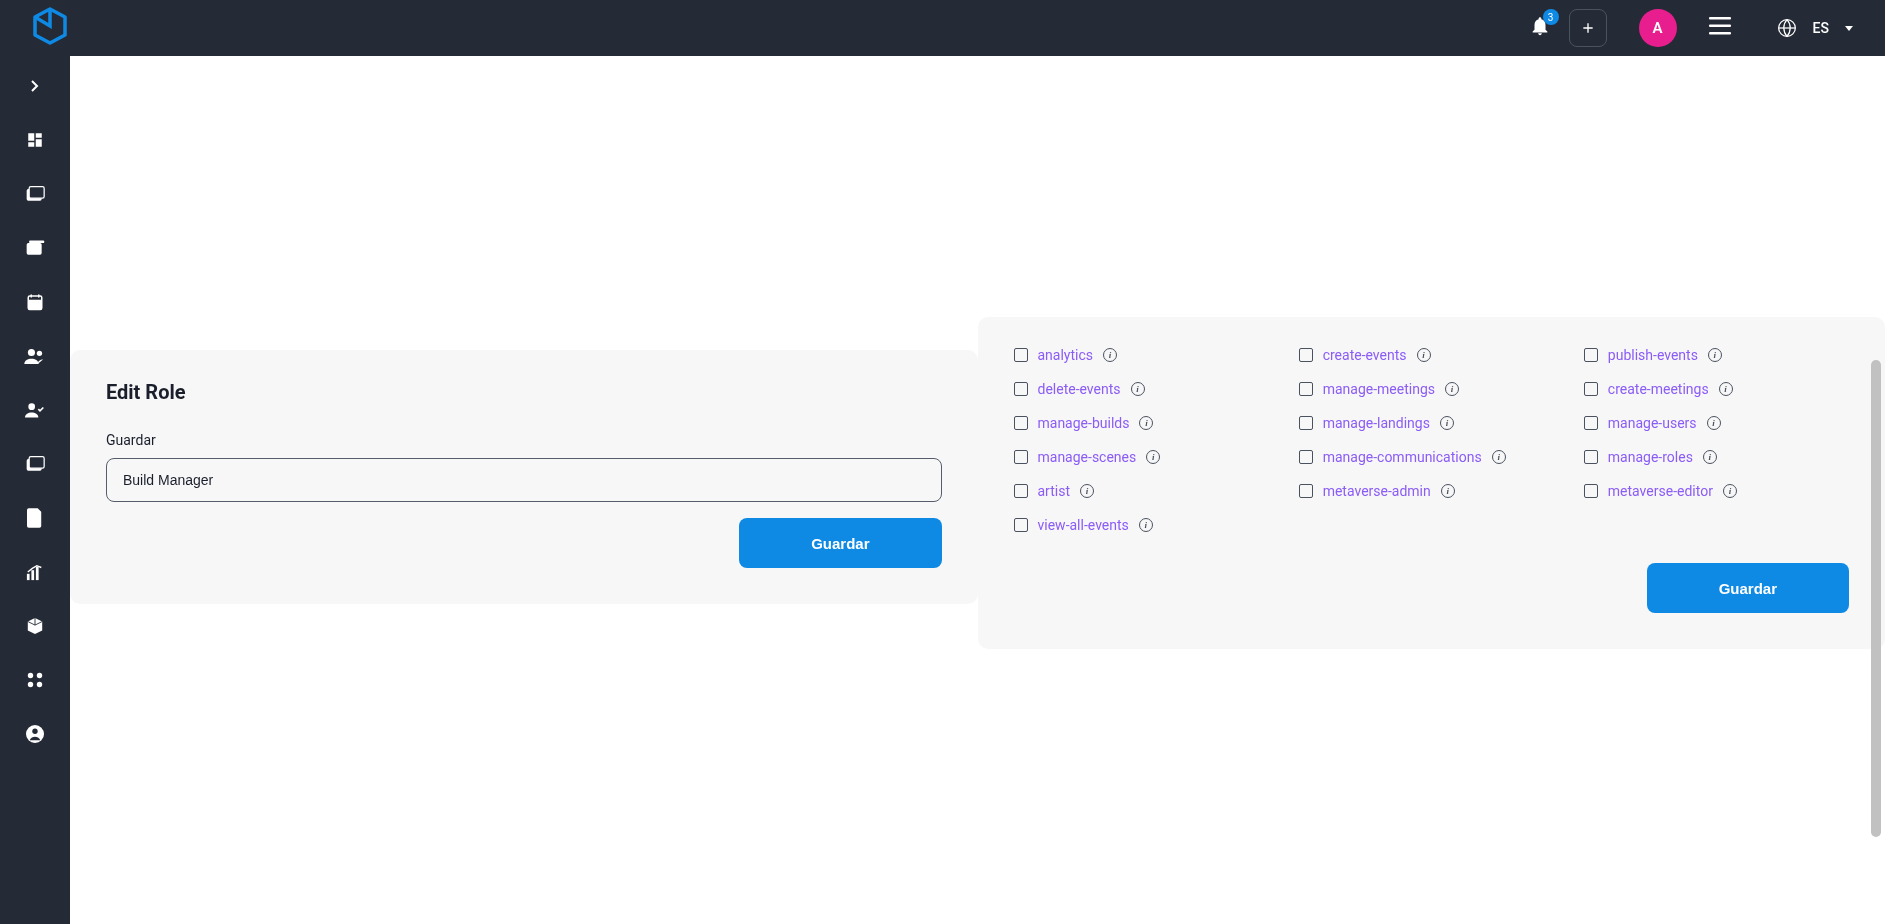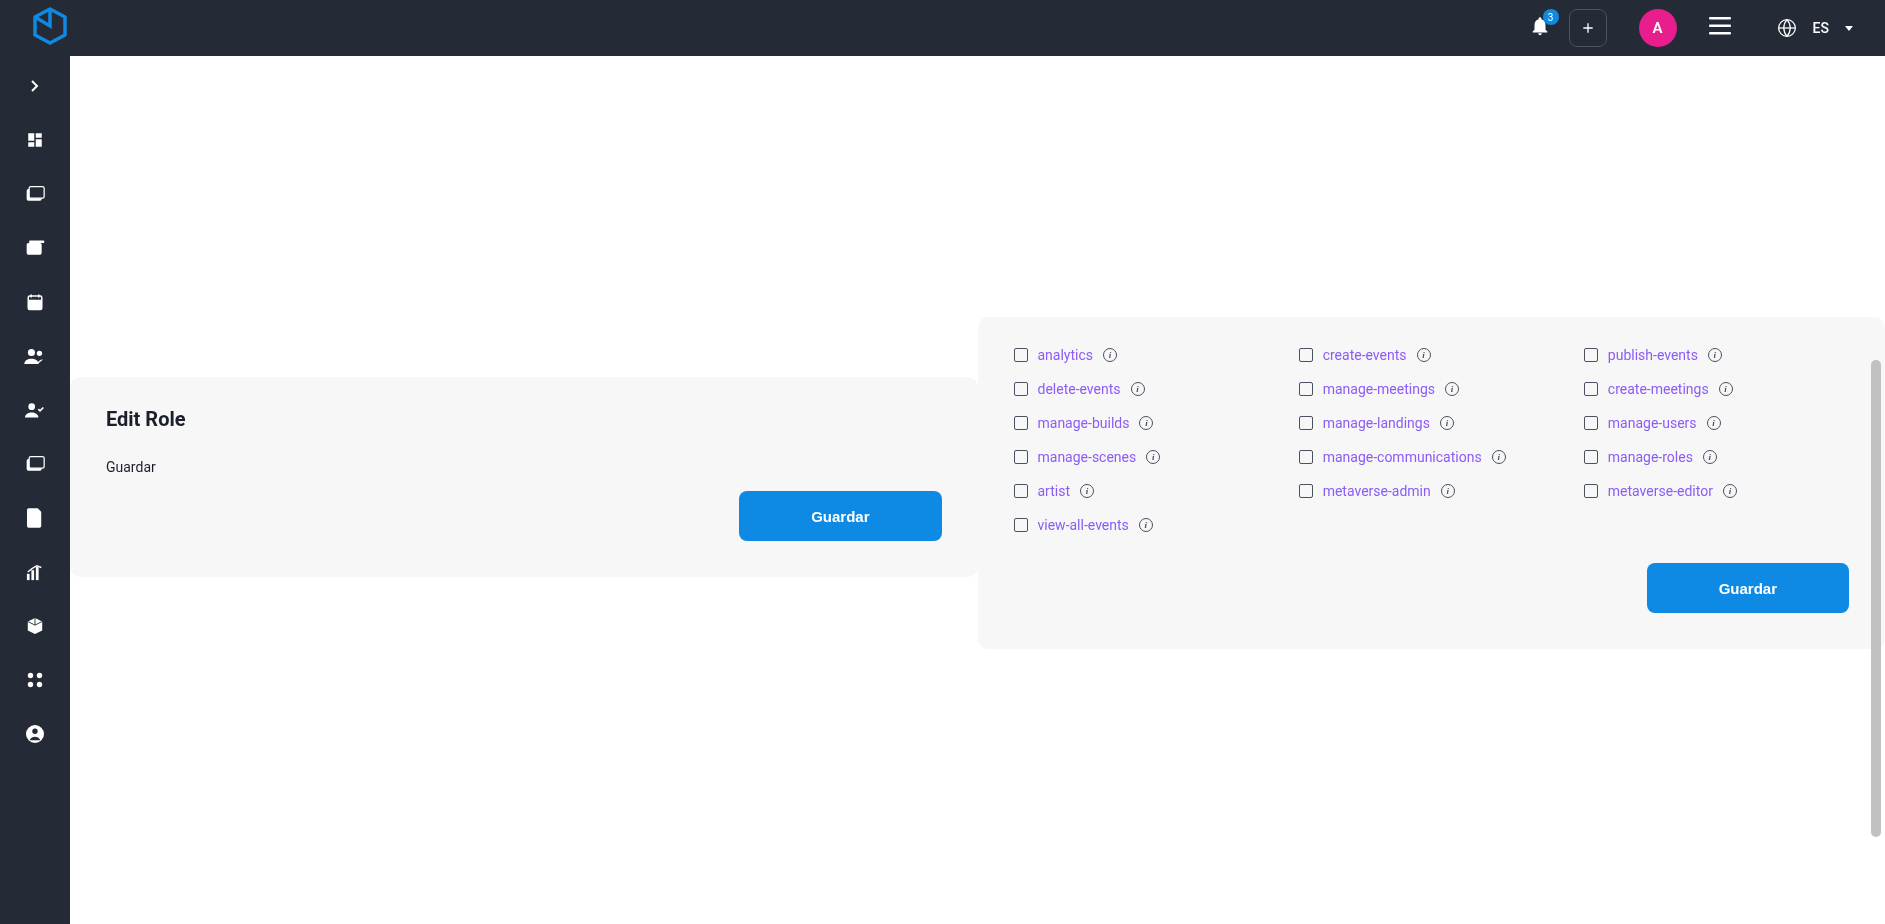--- a/index.html
+++ b/index.html
@@ -185,20 +185,21 @@
           <path d="M4 17c1-3 4-4 6-4s5 1 6 4" fill="#252b36"></path>
         </svg>
     </div>
   </div>
 
   <div class="content">
 
     <div class="card">
       <h2 class="card-title">Edit Role</h2>
       <label class="form-label">Guardar</label>
+      <input type="text" class="text-input" value="Build Manager" style="">
       <div class="btn-row">
         <button class="btn-primary">Guardar</button>
       </div>
     </div>
 
     <div class="card">
       <div class="perm-grid" id="perm-grid">
           <div class="perm-item">
             <span class="perm-check"></span>
             <span class="perm-label">analytics</span>

